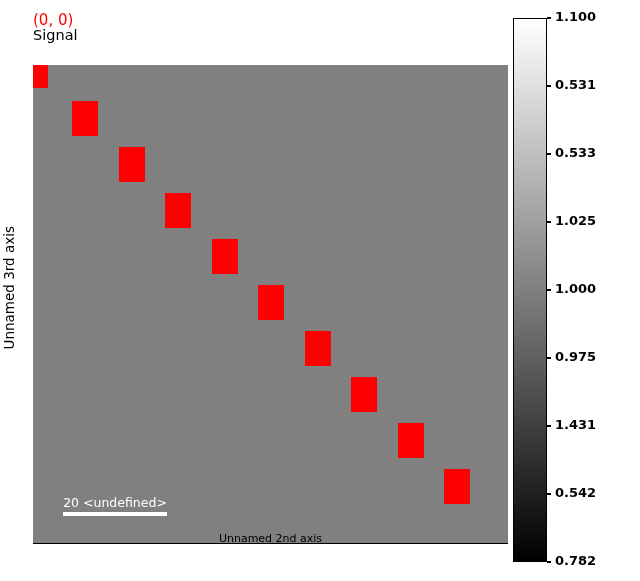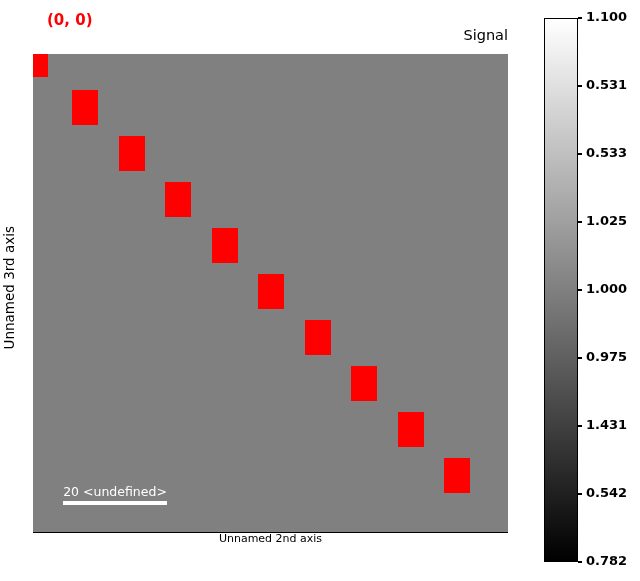--- a/index.html
+++ b/index.html
@@ -12,46 +12,46 @@
     height: 581px;
     position: relative;
     overflow: hidden;
     font-family: "DejaVu Sans", sans-serif;
     -webkit-font-smoothing: antialiased;
   }
 
   
   #coord-annotation {
     position: absolute;
-    left: 47px;
+    left: 33px;
     top: 13px;
     font-size: 15px;
-    font-weight: bold;
+    font-weight: normal;
     line-height: 1;
     white-space: nowrap;
   }
 
   
   #plot-title {
     position: absolute;
     left: 33px;
     top: 28px;
     width: 475px;
-    text-align: right;
+    text-align: left;
     font-size: 14.5px;
     color: #000000;
     line-height: 1;
     white-space: nowrap;
   }
 
   
   #plot-area {
     position: absolute;
     left: 33px;
-    top: 54px;
+    top: 65px;
     width: 475px;
     height: 478px;
     background: #808080;
     border-bottom: 1px solid #000000;
     overflow: hidden;
   }
   .signal-cell {
     position: absolute;
     background: #ff0000;
   }
@@ -106,21 +106,21 @@
     transform-origin: center center;
     font-size: 13.5px;
     color: #000000;
     white-space: nowrap;
     line-height: 1;
   }
 
   
   #colorbar-wrap {
     position: absolute;
-    left: 544px;
+    left: 513px;
     top: 18px;
     width: 34px;
     height: 544px;
   }
   #colorbar-gradient {
     position: absolute;
     inset: 0;
     background: linear-gradient(to bottom, #ffffff 0%, #000000 100%);
     border: 1px solid #000000;
     box-sizing: border-box;

